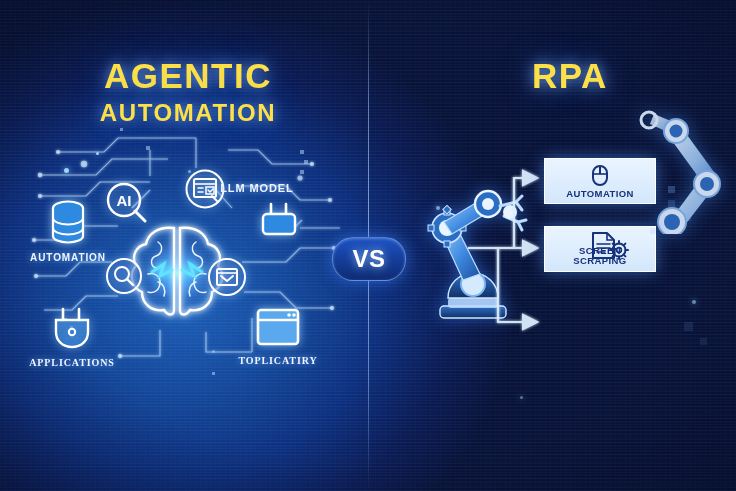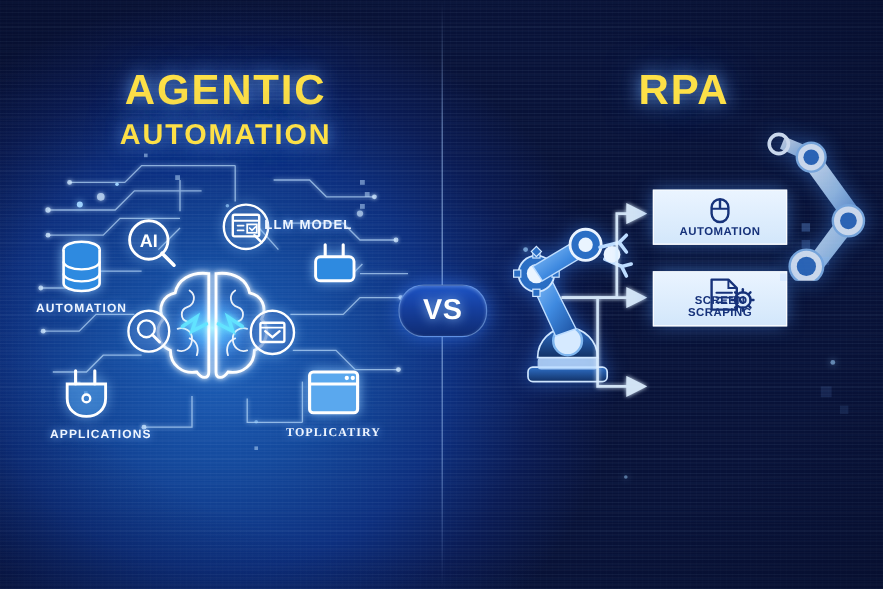--- a/index.html
+++ b/index.html
@@ -219,21 +219,21 @@
   <svg class="gicon" style="left:258px;top:200px;" width="42" height="42" viewBox="0 0 42 42">
     <path d="M13 4 V14 M28 4 V14" stroke="#ffffff" stroke-width="2.6" stroke-linecap="round"></path>
     <rect x="5" y="14" width="32" height="20" rx="4" fill="#2e8ae0" stroke="#ffffff" stroke-width="2.4"></rect>
   </svg>
 
   <svg class="gicon" style="left:50px;top:306px;" width="44" height="46" viewBox="0 0 44 46">
     <path d="M13 3 V14 M29 3 V14" stroke="#ffffff" stroke-width="2.6" stroke-linecap="round"></path>
     <path d="M6 14 H38 V26 C38 35 31 41 22 41 C13 41 6 35 6 26 Z" fill="rgba(46,138,224,.35)" stroke="#ffffff" stroke-width="2.4"></path>
     <circle cx="22" cy="26" r="3.2" fill="none" stroke="#ffffff" stroke-width="2"></circle>
   </svg>
-  <div class="lbl" style="left:26px;top:357px;width:116px;">APPLICATIONS</div>
+  <div class="lbl" style="left:14px;top:357px;width:116px;font-family:Liberation Serif, serif;">APPLICATIONS</div>
 
   <svg class="gicon" style="left:254px;top:306px;" width="48" height="44" viewBox="0 0 48 44">
     <rect x="4" y="4" width="40" height="34" rx="3" fill="#5aa8ee" stroke="#ffffff" stroke-width="2.6"></rect>
     <path d="M4 14 H44" stroke="#ffffff" stroke-width="2.4"></path>
     <circle cx="35" cy="9" r="1.8" fill="#ffffff"></circle>
     <circle cx="40" cy="9" r="1.8" fill="#ffffff"></circle>
   </svg>
   <div class="lbl" style="left:222px;top:355px;width:112px;font-family:Liberation Serif, serif;">TOPLICATIRY</div>
 
   <svg class="gicon" style="left:418px;top:188px;filter:drop-shadow(0 0 8px rgba(60,140,255,.5));" width="130" height="134" viewBox="0 0 130 134">

